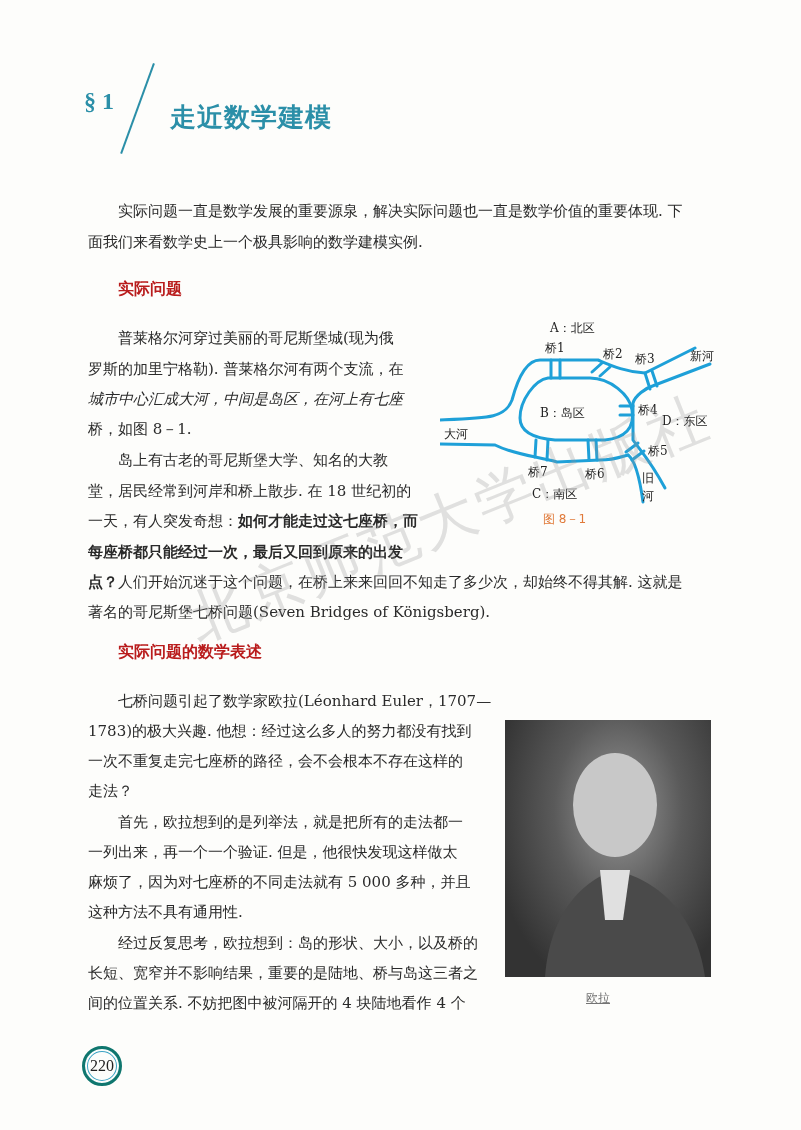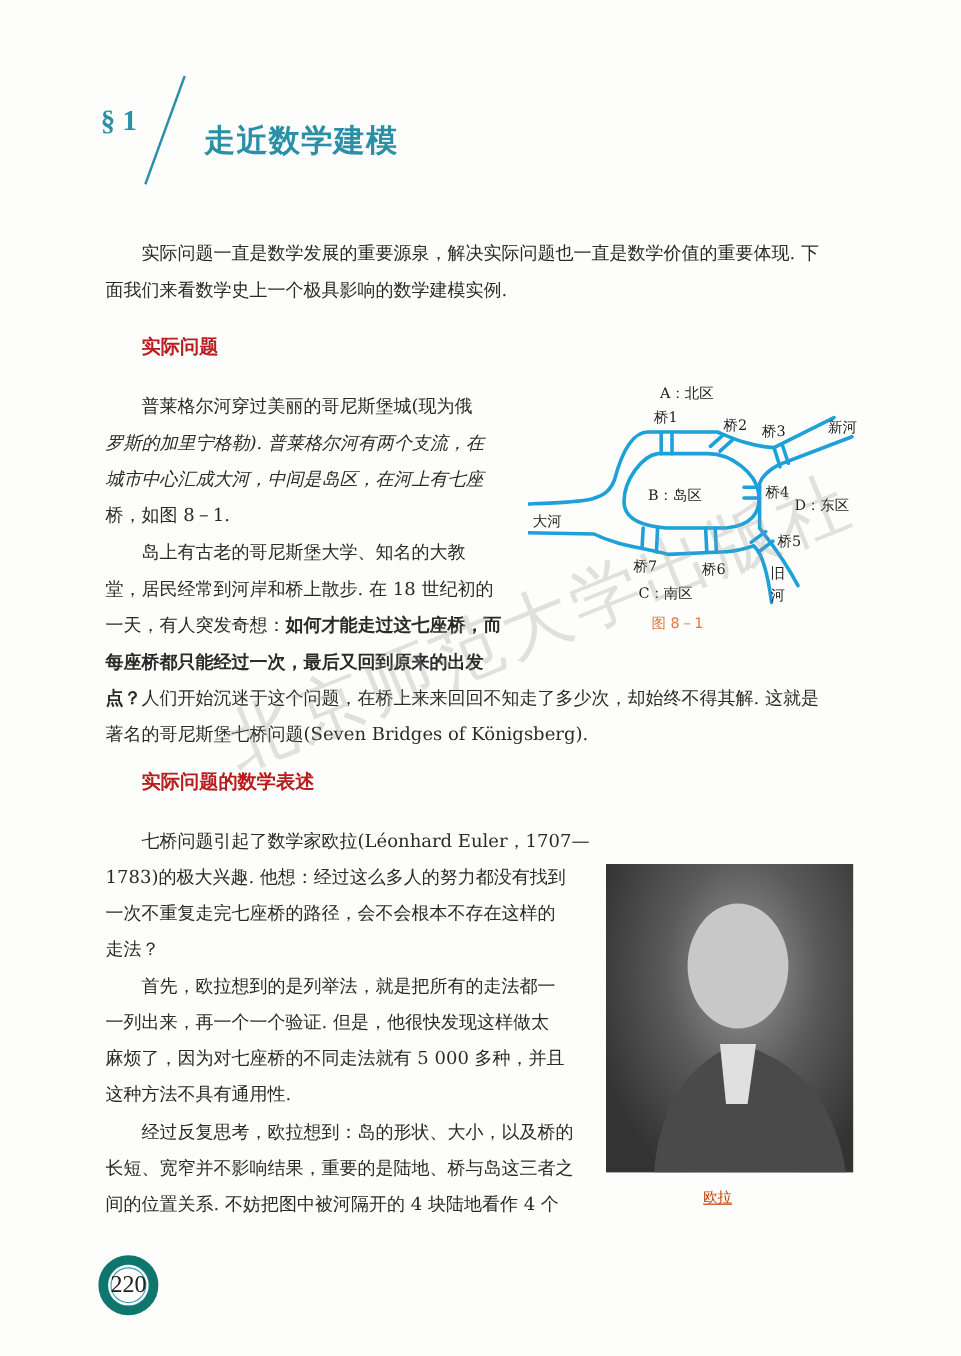--- a/index.html
+++ b/index.html
@@ -8,41 +8,41 @@
   .sec-num { position:absolute; left:84px; top:88px; font-size:24px; font-weight:bold; color:#2b8fa8; font-family:"Liberation Serif",serif; }
   .sec-slash { position:absolute; left:128px; top:63px; width:2px; height:96px; background:#2b8fa8; transform:rotate(20deg); transform-origin:top left; left:153px; }
   .sec-title { position:absolute; left:170px; top:100px; font-size:26px; font-weight:bold; color:#2b8fa8; letter-spacing:1px; }
   .p { position:absolute; font-size:15px; line-height:30.5px; color:#2a2a2a; }
   .h2 { position:absolute; font-size:16px; font-weight:bold; color:#b91c1c; font-family:"DejaVu Sans",sans-serif; }
   .bold { font-weight:bold; }
   .fig { position:absolute; left:440px; top:310px; width:300px; height:220px;text-align:right; }
   .fig-caption { position:absolute; left:543px; top:511px; font-size:12px; color:#e07a3a; font-family:"DejaVu Sans",sans-serif; }
   .portrait { position:absolute; left:505px; top:720px; width:206px; height:257px;
     background:radial-gradient(ellipse at 55% 35%, #9a9a9a 0%, #5a5a5a 40%, #333 80%); }
-  .portrait-caption { position:absolute; left:586px; top:990px; font-size:12px; color:#c2410c; font-family:"DejaVu Sans",sans-serif;text-decoration:underline; }
-  .page-num { position:absolute; left:82px; top:1046px; width:34px; height:34px; border:8px solid #0f766e; border-radius:50%;
-    box-shadow: inset 0 0 0 2px #fdfdfb, inset 0 0 0 3px #3ba3c4; font-size:20px; text-align:center; line-height:34px; font-family:"Liberation Serif",serif; color:#222; }
+  .portrait-caption { position:absolute; left:586px; top:990px; font-size:12px; color:#737373; font-family:"DejaVu Sans",sans-serif;text-decoration:underline; }
+  .page-num { position:absolute; left:82px; top:1046px; width:34px; height:34px; border:3px solid #0f766e; border-radius:50%;
+    box-shadow: inset 0 0 0 2px #fdfdfb, inset 0 0 0 3px #3ba3c4; font-size:16px; text-align:center; line-height:34px; font-family:"Liberation Serif",serif; color:#222; }
   .watermark { position:absolute; left:170px; top:480px; font-size:58px; color:rgba(150,150,150,0.28); transform:rotate(-22deg);
     white-space:nowrap; font-family:"DejaVu Sans",sans-serif; pointer-events:none; letter-spacing:4px; }
   svg text { font-family:"DejaVu Serif",serif; font-size:12px; fill:#222; }
 </style>
 </head>
 <body>
 
 <div class="sec-num">§ 1</div>
 <div class="sec-slash"></div>
 <div class="sec-title">走近数学建模</div>
 
 <div class="p" style="left:118px;top:196px;">实际问题一直是数学发展的重要源泉，解决实际问题也一直是数学价值的重要体现. 下</div>
 <div class="p" style="left:88px;top:227px;">面我们来看数学史上一个极具影响的数学建模实例.</div>
 
 <div class="h2" style="left:118px;top:279px;">实际问题</div>
 
 <div class="p" style="left:118px;top:323px;">普莱格尔河穿过美丽的哥尼斯堡城(现为俄</div>
-<div class="p" style="left:88px;top:354px;font-style:italic;">罗斯的加里宁格勒). 普莱格尔河有两个支流，在</div>
+<div class="p" style="left:88px;top:354px;">罗斯的加里宁格勒). 普莱格尔河有两个支流，在</div>
 <div class="p" style="left:88px;top:384px;font-style:italic;">城市中心汇成大河，中间是岛区，在河上有七座</div>
 <div class="p" style="left:88px;top:414px;">桥，如图 8－1.</div>
 
 <div class="p" style="left:118px;top:445px;">岛上有古老的哥尼斯堡大学、知名的大教</div>
 <div class="p" style="left:88px;top:476px;">堂，居民经常到河岸和桥上散步. 在 18 世纪初的</div>
 <div class="p" style="left:88px;top:506px;">
   <span>一天，有人突发奇想：</span><span class="bold">如何才能走过这七座桥，而</span>
 </div>
 <div class="p bold" style="left:88px;top:537px;">每座桥都只能经过一次，最后又回到原来的出发</div>
 <div class="p" style="left:88px;top:567px;">

